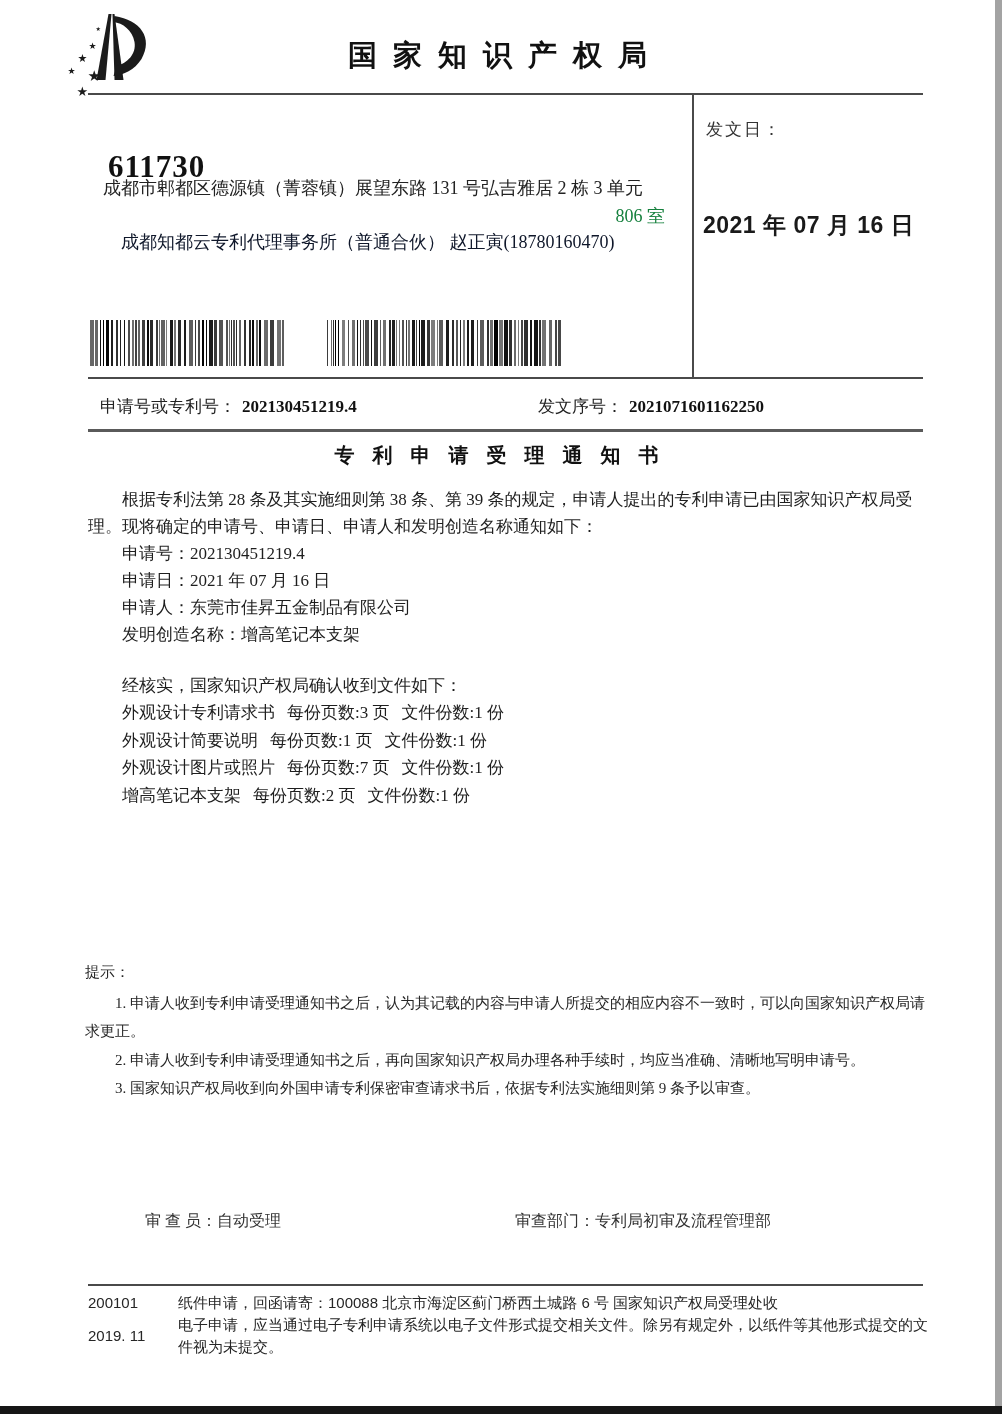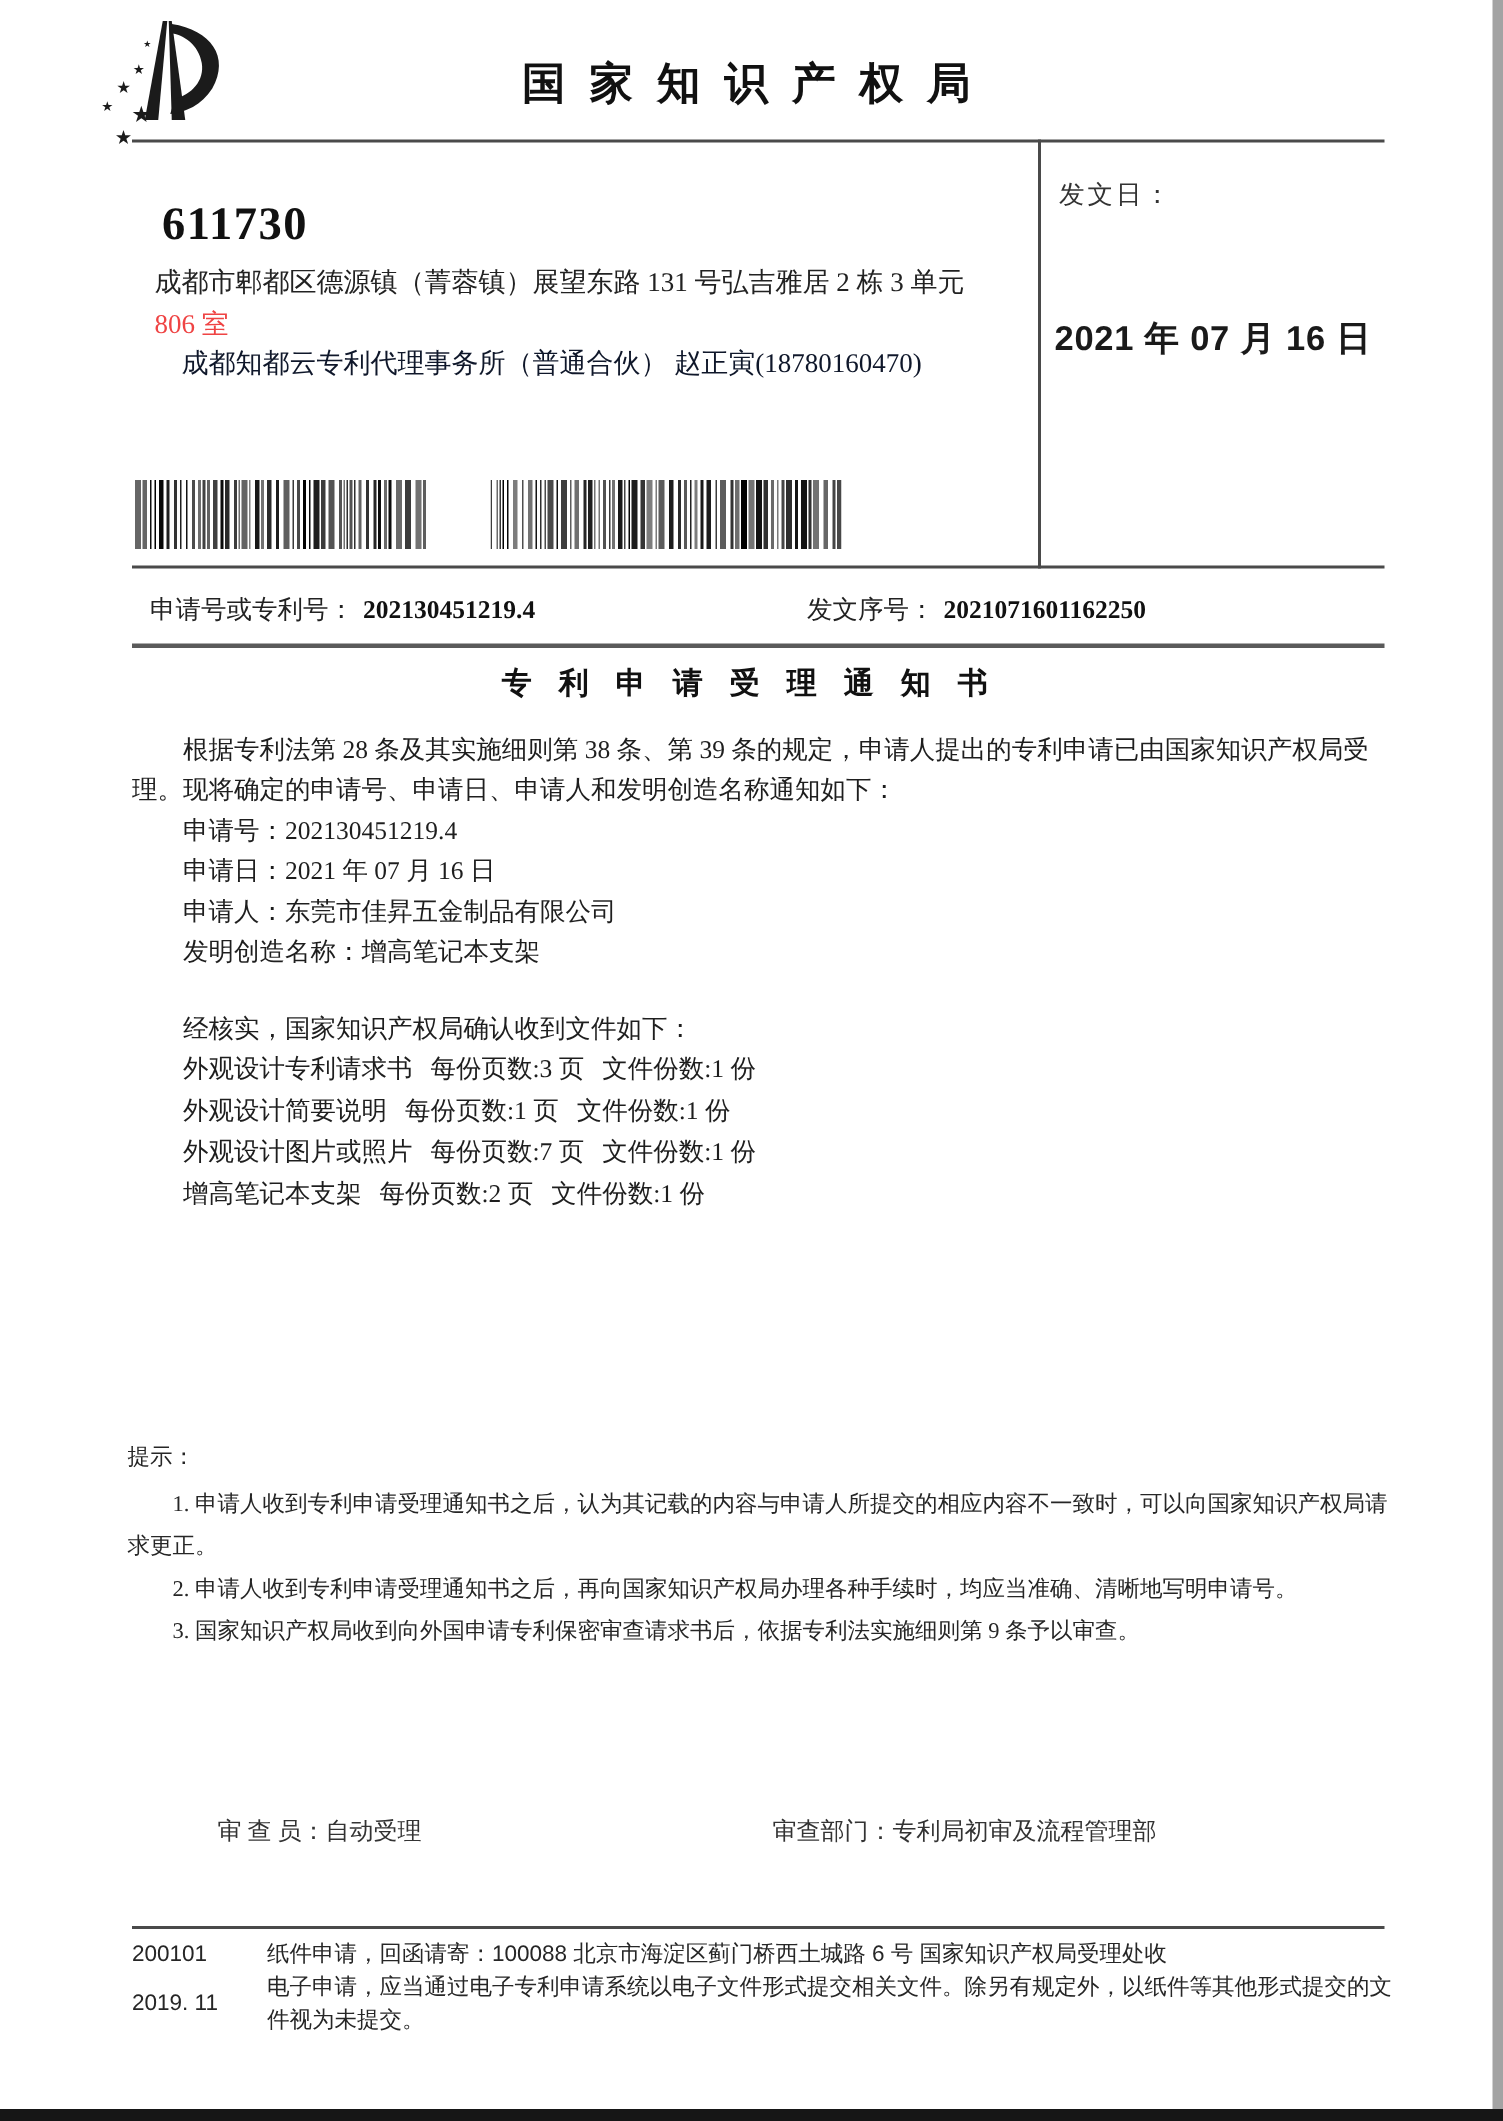--- a/index.html
+++ b/index.html
@@ -20,23 +20,23 @@
   .hr-thick{left:88px;top:429px;width:835px;height:3px;background:#5a5a5a;}
   .hr-footer{left:88px;top:1284px;width:835px;height:2px;}
   
   .logo{left:62px;top:12px;width:100px;height:88px;}
   .header-title{
     left:88px;width:835px;top:36px;text-align:center;
     font-size:29px;font-weight:bold;letter-spacing:16px;color:#111;
     font-family:"Liberation Serif","DejaVu Serif",serif;white-space:nowrap;
   }
   
-  .postal{left:108px;top:131px;font-size:31px;font-weight:bold;letter-spacing:1px;color:#111;}
+  .postal{left:108px;top:149px;font-size:31px;font-weight:bold;letter-spacing:1px;color:#111;}
   .addr1{left:103px;top:176px;font-size:18px;white-space:nowrap;color:#222;}
-  .addr2{left:103px;top:204px;width:562px;text-align:left;font-size:18px;color:#ef4444;}
+  .addr2{left:103px;top:204px;width:562px;text-align:right;font-size:18px;color:#15803d;}
   .recipient{left:121px;top:230px;font-size:18px;white-space:nowrap;color:#0f172a;}
   
   .dispatch-label{left:706px;top:118px;font-size:17px;letter-spacing:2px;color:#333;}
   .dispatch-date{
     left:703px;top:210px;font-size:23px;font-weight:bold;letter-spacing:0.5px;
     font-family:"Liberation Sans","DejaVu Sans",sans-serif;color:#1a1a1a;white-space:nowrap;
   }
   
   .bc{top:320px;height:46px;font-size:0;overflow:hidden;white-space:nowrap;}
   .bc1{left:90px;width:198px;}

